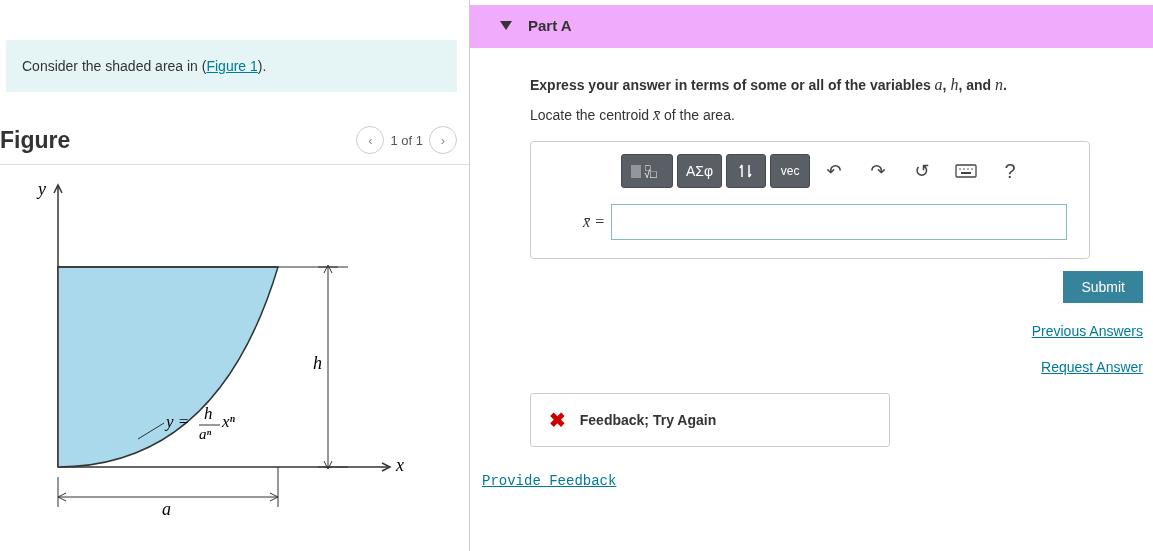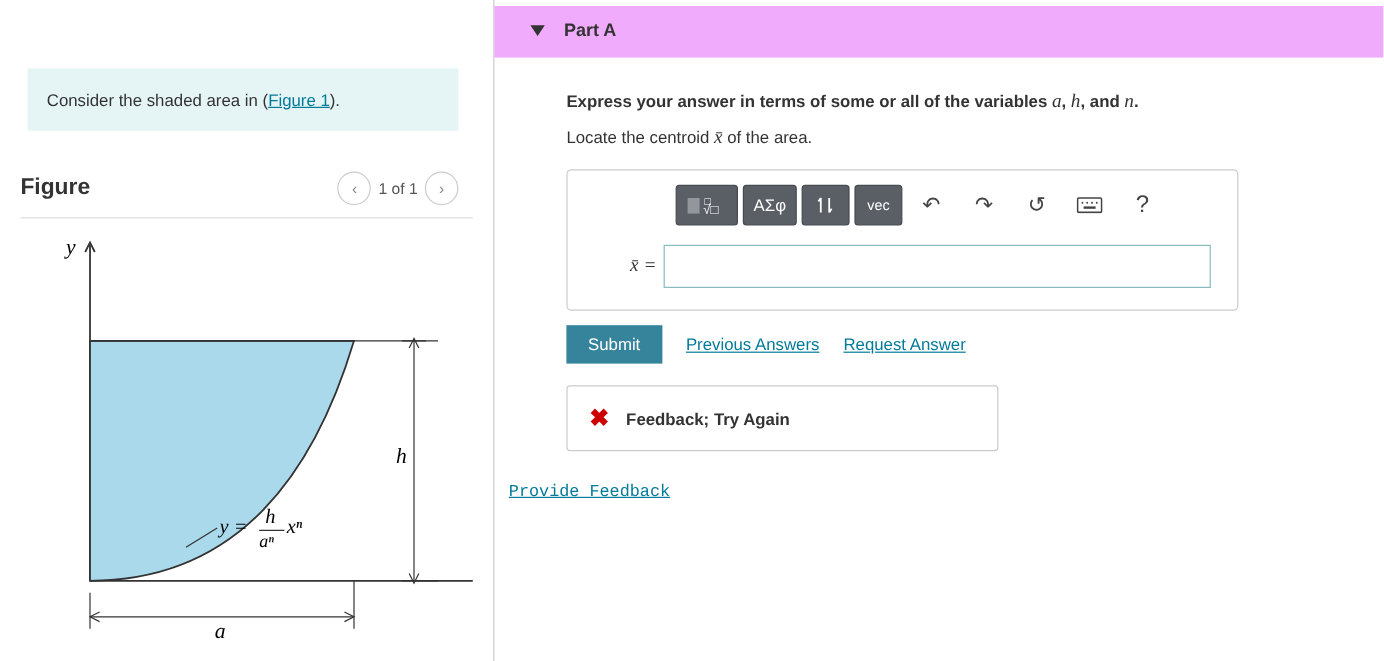--- a/index.html
+++ b/index.html
@@ -6,44 +6,44 @@
   body {
     font-family: Arial, Helvetica, sans-serif;
     font-size: 14px;
     color: #333;
     background: #fff;
     width: 1153px;
     height: 551px;
     display: flex;
   }
   .left-col {
-    width: 412px;
+    width: 470px;
     border-right: 1px solid #ccc;
-    padding: 17px;
+    padding: 0;
   }
   .right-col {
     flex: 1;
     padding: 0;
   }
   .prompt-box {
     background: #e5f5f6;
     padding: 18px 16px;
     margin: 40px 12px 0 6px;
     color: #333;
   }
   a.link { color: #007a99; text-decoration: underline; cursor: pointer; }
   .figure-header {
     display: flex;
     align-items: center;
     justify-content: space-between;
     padding: 0 12px 10px 0;
     margin-top: 34px;
     border-bottom: 1px solid #ddd;
   }
-  .figure-header h2 { font-size: 19px; font-weight: bold; }
+  .figure-header h2 { font-size: 23px; font-weight: bold; }
   .pager { display: flex; align-items: center; gap: 6px; color: #555; font-size: 13px;}
   .circ {
     width: 28px; height: 28px; border: 1px solid #ccc; border-radius: 50%;
     display: inline-flex; align-items: center; justify-content: center;
     color: #888; cursor: pointer; background: #fff;
   }
   .figure-area { position: relative; height: 360px; overflow-y: scroll; overflow-x: hidden; margin-top:2px;}
   .figure-area::-webkit-scrollbar { width: 14px; }
   .figure-area::-webkit-scrollbar-track { background: #f0f0f0; }
   .figure-area::-webkit-scrollbar-thumb { background: #c1c1c1; }
@@ -83,21 +83,21 @@
     cursor:pointer; border-radius:3px;
   }
   .tb-dark { background: #5a5f66; color:#fff; padding: 0 8px; border:1px solid #474b51;}
   .tb-ic { color:#444; font-size:18px; padding:0 6px;}
   .eqrow { display:flex; align-items:center; gap:6px; margin-top: 16px;}
   .eqlabel { font-family:'Times New Roman',serif; font-style:italic; font-size:16px; min-width:32px; text-align:right;}
   .answer-input {
     flex:1; height: 36px; border: 1px solid #8bb; outline:none; padding:4px 6px;
     font-size: 14px;
   }
-  .submit-row { margin-top: 12px; display:flex; align-items:center; gap: 20px;}
+  .submit-row { margin-top: 12px; display:flex; align-items:flex-end; gap: 20px; flex-direction: column;}
   .btn-submit {
     background:#36849c; color:#fff; border:none; padding:8px 18px;
     font-size:14px; cursor:pointer;
   }
   .feedback-box {
     border: 1px solid #ccc;
     border-radius: 3px;
     padding: 14px 18px;
     margin-top: 18px;
     width: 360px;

